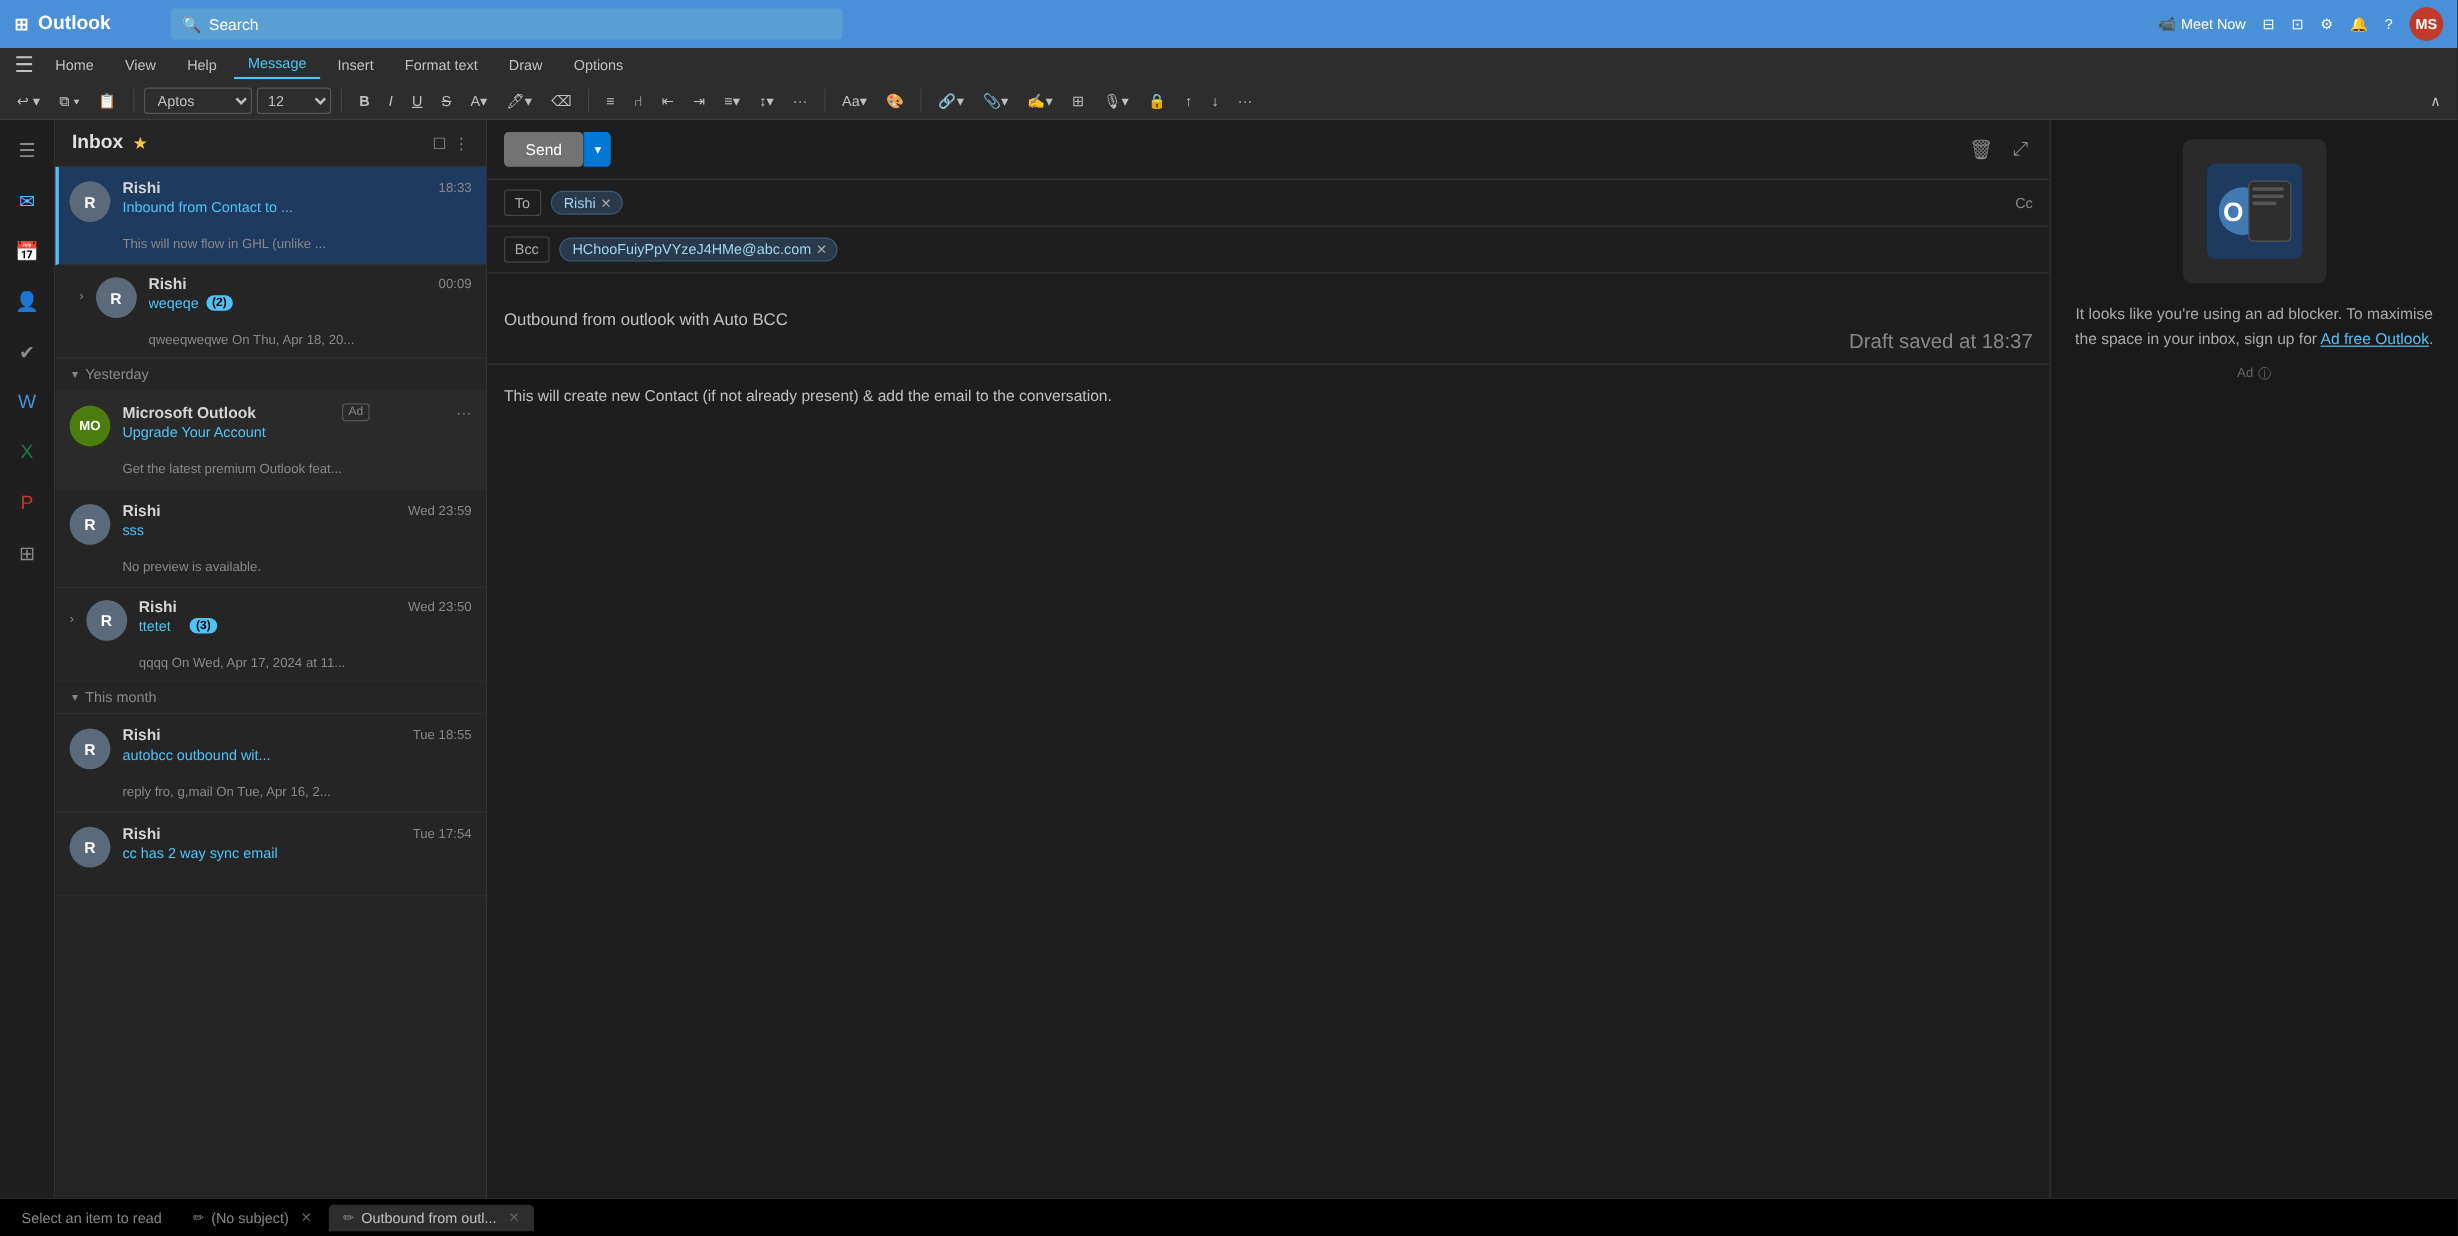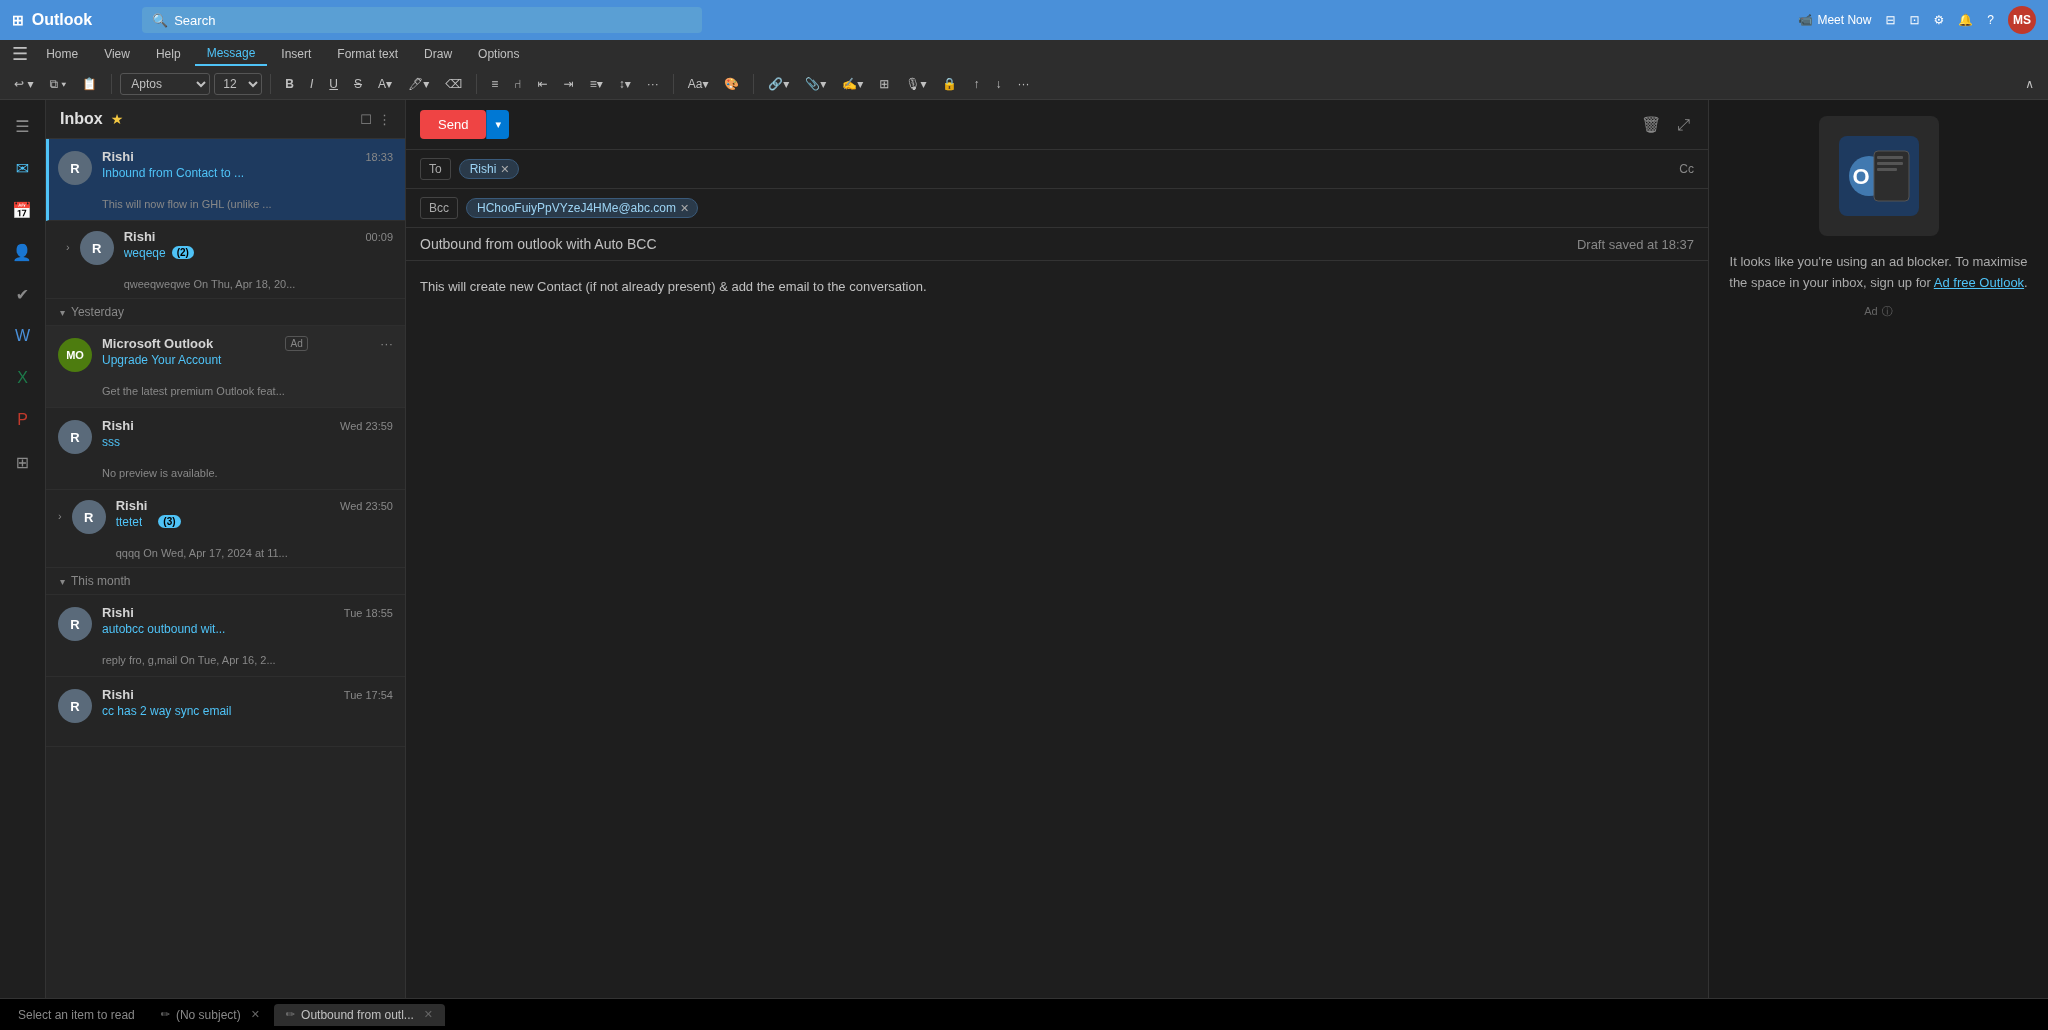--- a/index.html
+++ b/index.html
@@ -30,21 +30,21 @@
       padding: 2px 6px; background: transparent; border: none; color: #c0c0c0; cursor: pointer;
       font-size: 12px; border-radius: 3px; display: flex; align-items: center; gap: 2px;
     }
     .ribbon-separator { width: 1px; height: 20px; background: #444; margin: 0 4px; }
     .font-selector {
       background: #2d2d2d; border: 1px solid #555; color: #c0c0c0; font-size: 12px;
       padding: 2px 6px; border-radius: 3px; width: 90px;
     }
     .font-size-selector {
       background: #2d2d2d; border: 1px solid #555; color: #c0c0c0; font-size: 12px;
-      padding: 2px 4px; border-radius: 3px; width: 48px;
+      padding: 2px 4px; border-radius: 3px; width: 62px;
     }
 
     
     .main-layout { display: flex; height: calc(1030px - 40px - 60px - 32px); }
 
     
     .left-nav {
       width: 46px; background: #1f1f1f; border-right: 1px solid #333; display: flex; flex-direction: column; align-items: center; padding: 8px 0; gap: 6px;
     }
     .nav-icon {
@@ -96,21 +96,21 @@
     .ad-more { color: #888; cursor: pointer; }
 
     
     .compose-panel {
       flex: 1; background: #1e1e1e; display: flex; flex-direction: column; overflow: hidden;
     }
     .compose-toolbar {
       padding: 10px 14px; border-bottom: 1px solid #333; display: flex; align-items: center; gap: 8px;
     }
     .send-btn {
-      background: #ef4444; color: white; border: none; border-radius: 4px;
+      background: #737373; color: white; border: none; border-radius: 4px;
       padding: 7px 18px; font-size: 13px; cursor: pointer; font-weight: 500; display: flex; align-items: center; gap: 0;
     }
     .send-btn-dropdown {
       background: #0078d4; color: white; border: none; border-left: 1px solid #005fa3;
       border-radius: 0 4px 4px 0; padding: 7px 8px; cursor: pointer; font-size: 11px;
     }
     .compose-toolbar-right { margin-left: auto; display: flex; gap: 8px; }
     .toolbar-icon-btn {
       background: transparent; border: none; color: #888; cursor: pointer; font-size: 16px; padding: 4px; border-radius: 3px;
     }
@@ -127,21 +127,21 @@
       background: #2a3a4a; border: 1px solid #3a5a7a; color: #9dd4f4; border-radius: 12px;
       padding: 2px 8px 2px 10px; font-size: 12px; display: flex; align-items: center; gap: 4px;
     }
     .recipient-tag .remove { cursor: pointer; color: #aaa; font-size: 11px; }
     .cc-label { margin-left: auto; color: #888; font-size: 12px; cursor: pointer; }
 
     .compose-subject {
       padding: 8px 14px; border-bottom: 1px solid #333; display: flex; justify-content: space-between; align-items: center;
     }
     .subject-text { font-size: 14px; color: #c0c0c0; text-align: right; }
-    .draft-saved { font-size: 13px; color: #888; }
+    .draft-saved { font-size: 17px; color: #888; margin-top: 39px; }
 
     .compose-body {
       flex: 1; padding: 16px 14px; color: #c0c0c0; font-size: 13px; line-height: 1.6; overflow-y: auto;
     }
 
     
     .right-panel {
       width: 340px; background: #1a1a1a; border-left: 1px solid #333; padding: 16px; display: flex; flex-direction: column; align-items: center;
     }
     .outlook-logo-box {

